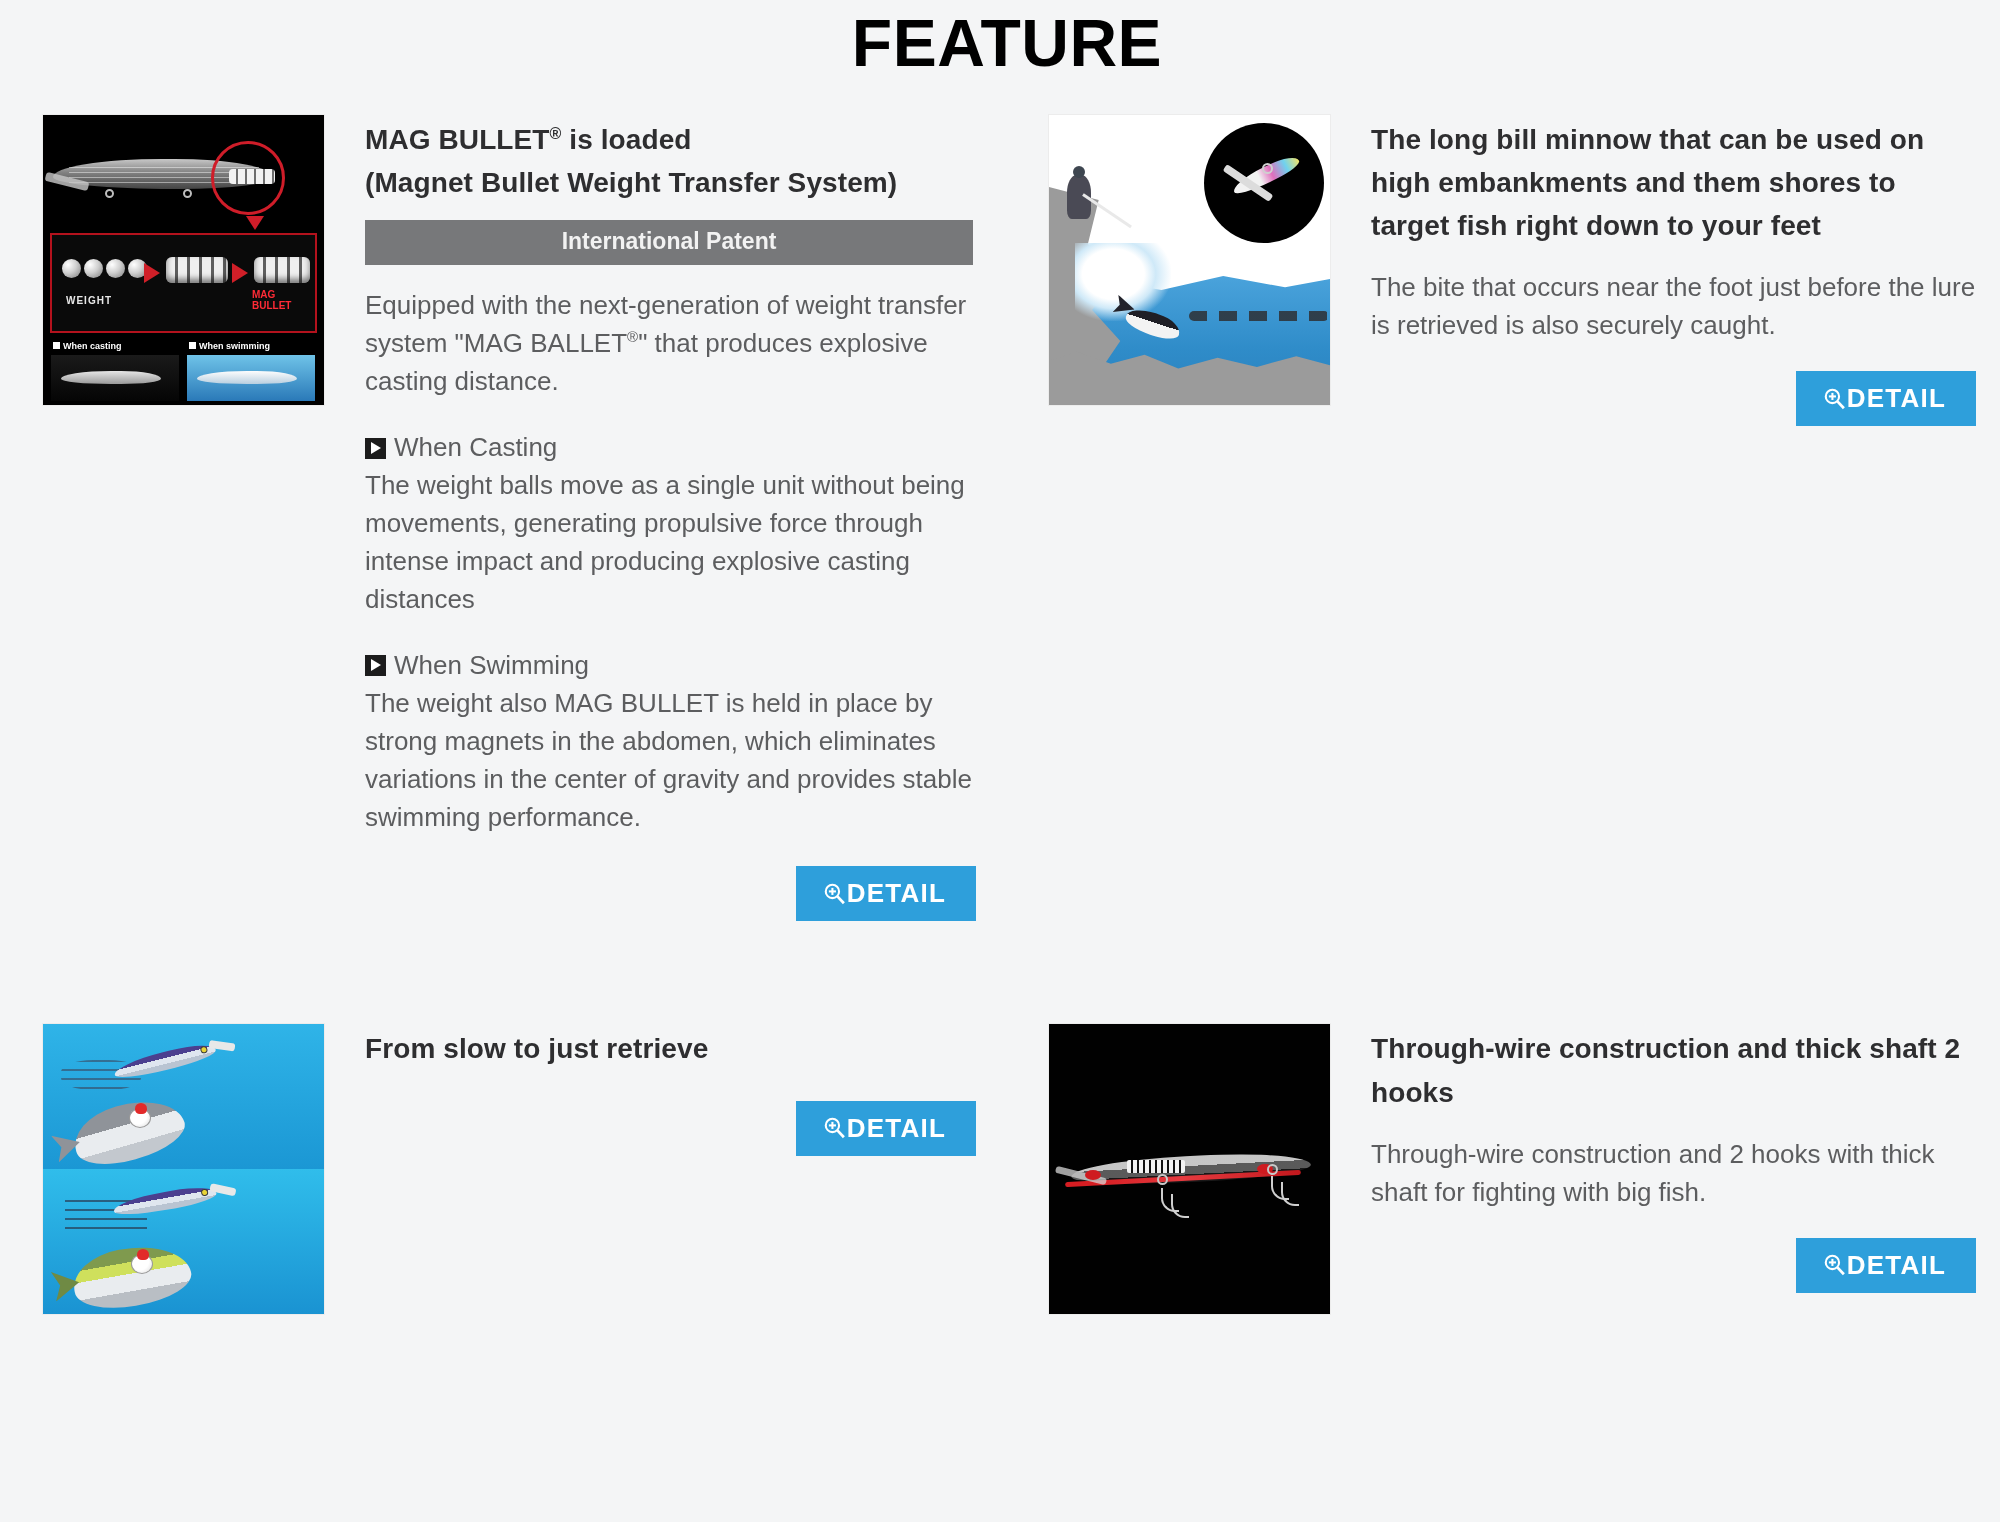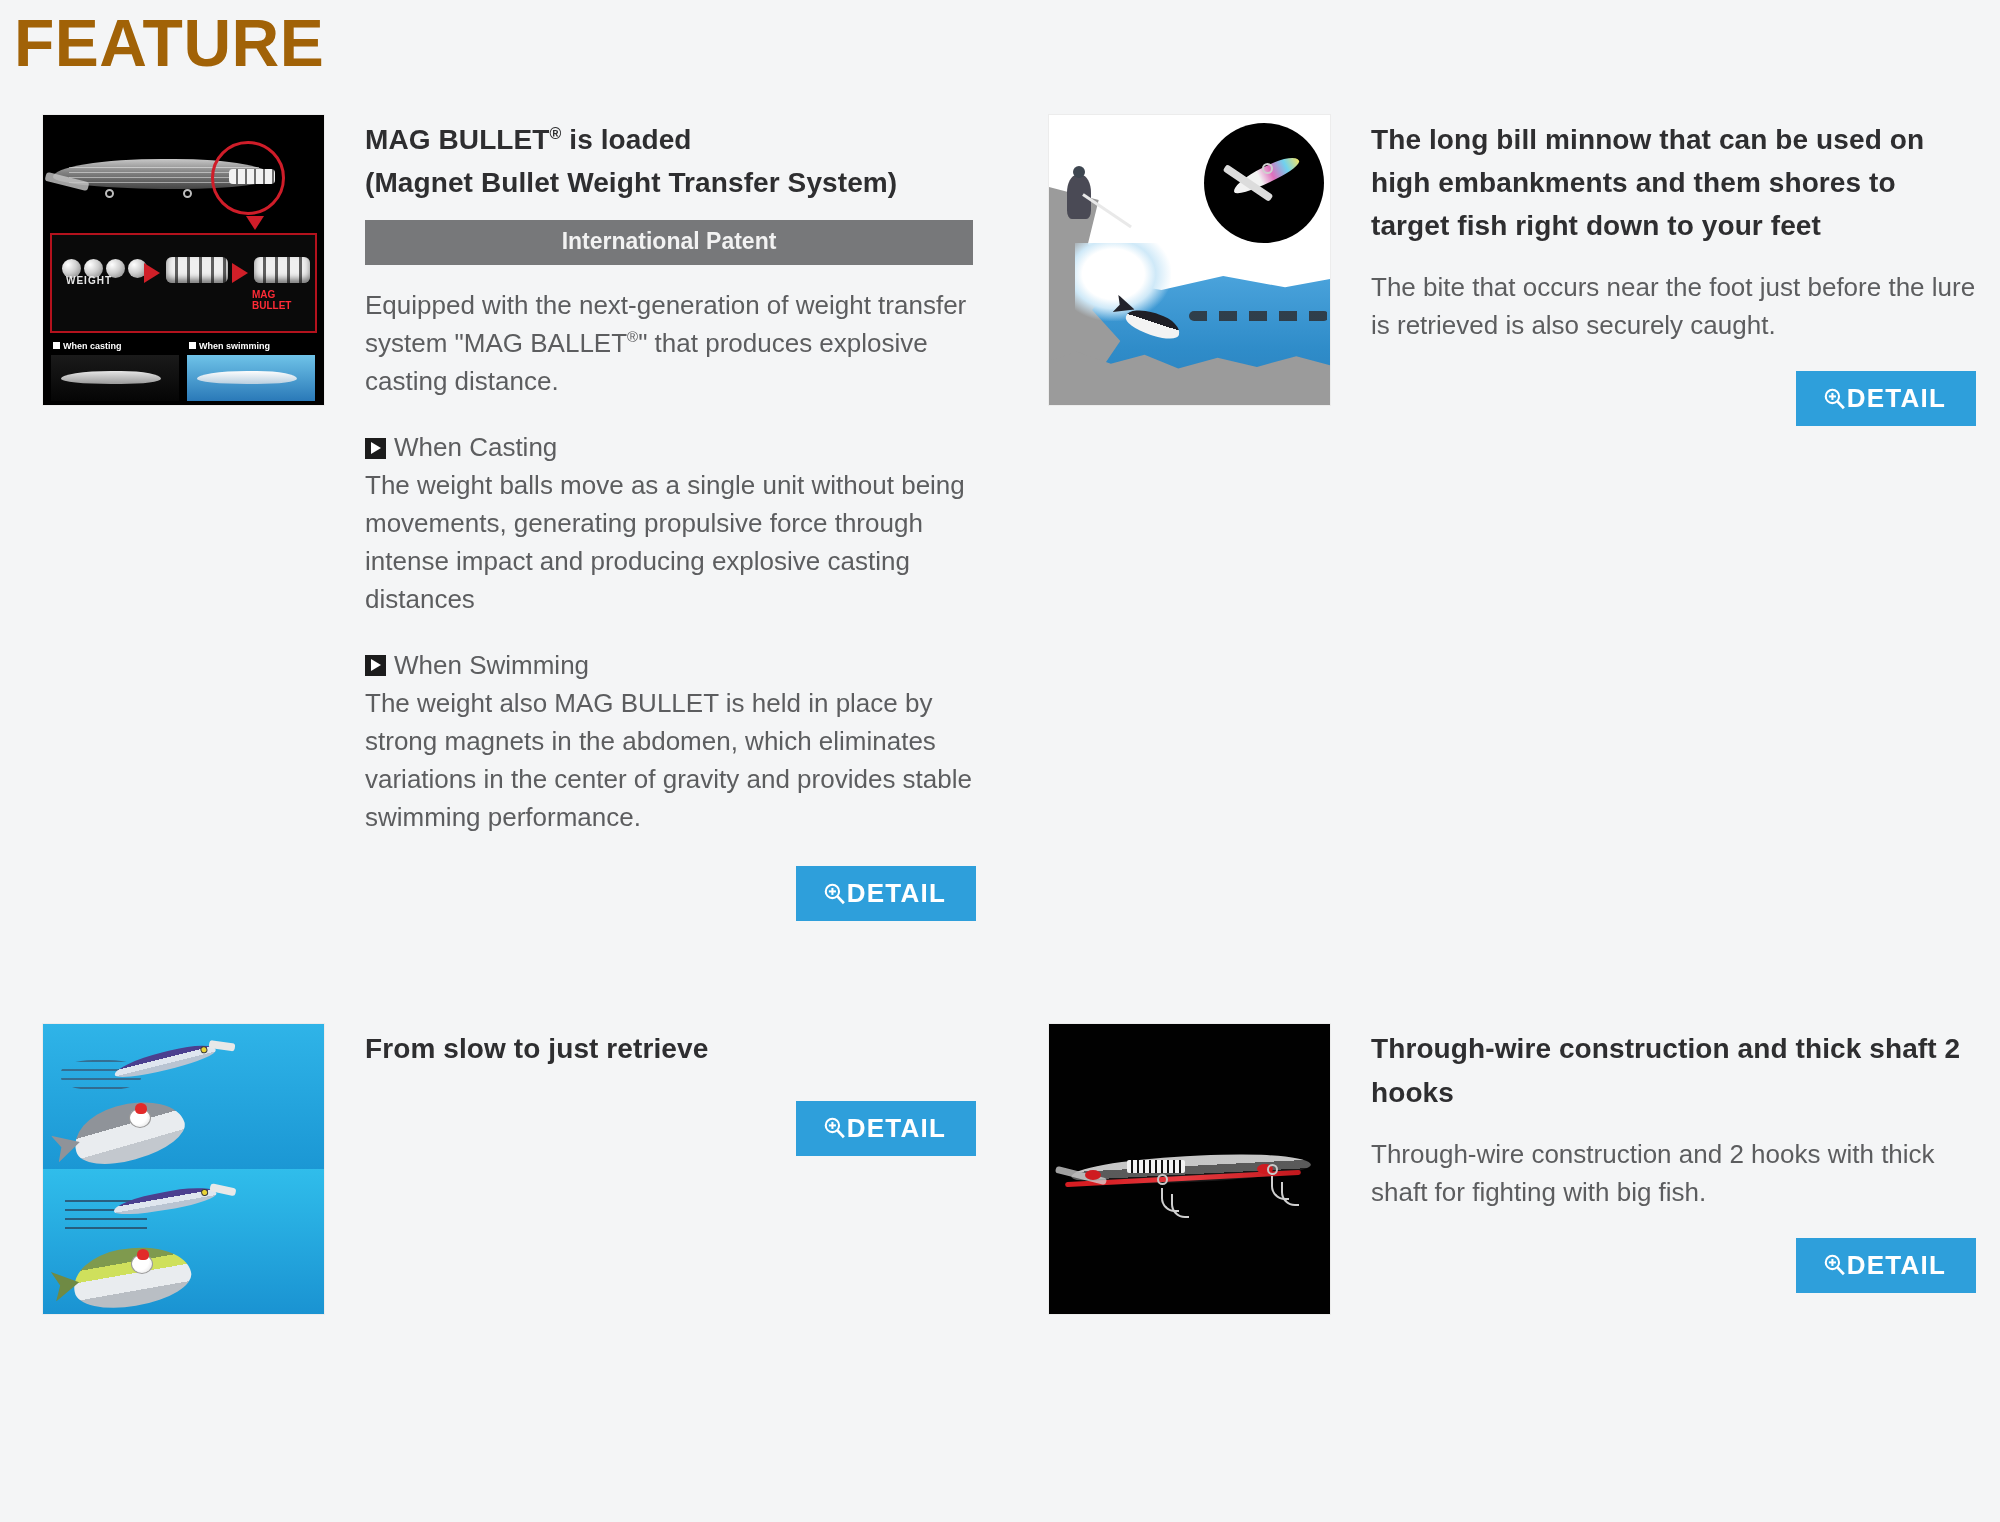--- a/index.html
+++ b/index.html
@@ -19,24 +19,24 @@
   .page {
     position: relative;
     width: 2000px;
     height: 1522px;
     background: #f4f5f6;
     padding: 0;
   }
 
   
   .page-title {
-    text-align: left;
+    text-align: center;
     font-size: 66px;
     font-weight: bold;
-    color: #a16207;
+    color: #000000;
     letter-spacing: 0.5px;
     padding-top: 6px;
     line-height: 1.15;
     padding-left: 14px;
   }
 
   
   .feature-grid {
     display: grid;
     grid-template-columns: 1000px 1000px;
@@ -112,21 +112,21 @@
   .t1 .panel {
     position: absolute; left: 7px; top: 118px; right: 7px; height: 100px;
     border: 2px solid #b3121d; background: #0a0a0a;
   }
   .t1 .balls { position: absolute; left: 10px; top: 24px; display: flex; gap: 3px; }
   .t1 .balls i {
     width: 19px; height: 19px; border-radius: 50%; display:block;
     background: radial-gradient(circle at 32% 30%, #ffffff 0%, #cfcfcf 45%, #7a7a7a 100%);
   }
   .t1 .lbl-weight {
-    position: absolute; left: 14px; top: 40px; color: #e8e8e8;
+    position: absolute; left: 14px; top: 60px; color: #e8e8e8;
     font-size: 10px; letter-spacing: 1px; font-weight: bold;
   }
   .t1 .arrow-r { position: absolute; top: 28px; width: 0; height: 0;
     border-top: 10px solid transparent; border-bottom: 10px solid transparent;
     border-left: 16px solid #d01f28; }
   .t1 .arrow-1 { left: 92px; }
   .t1 .arrow-2 { left: 180px; }
   .t1 .cluster {
     position: absolute; top: 22px; width: 62px; height: 26px; border-radius: 6px;
     background: repeating-linear-gradient(90deg,#efefef 0 9px,#5e5e5e 9px 12px);

